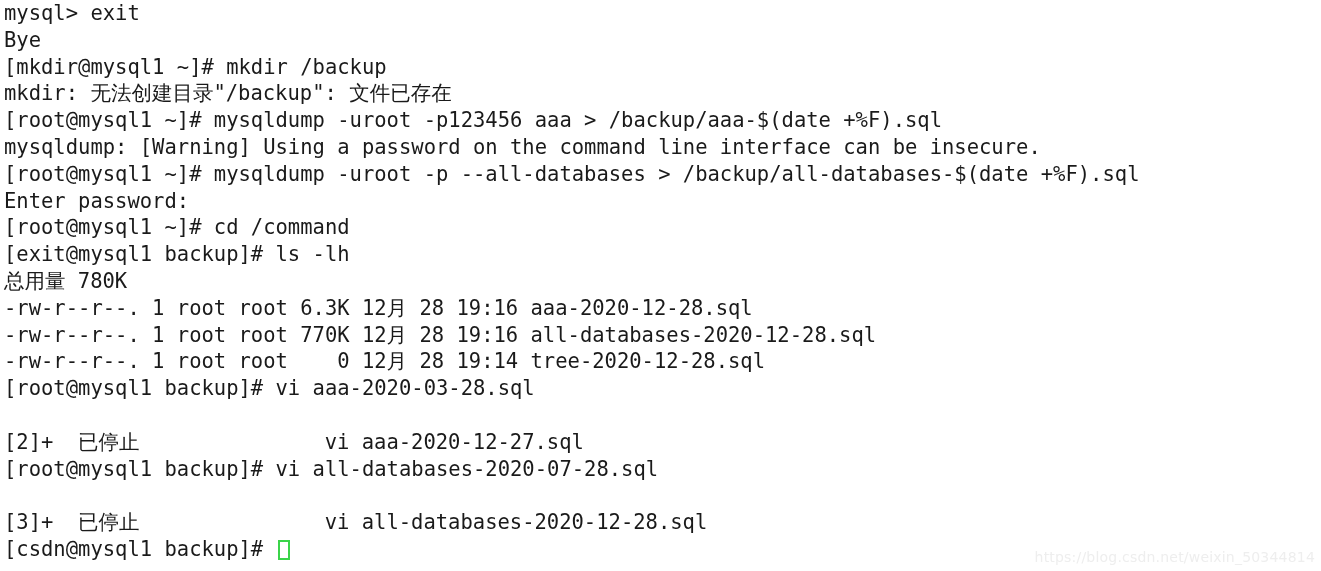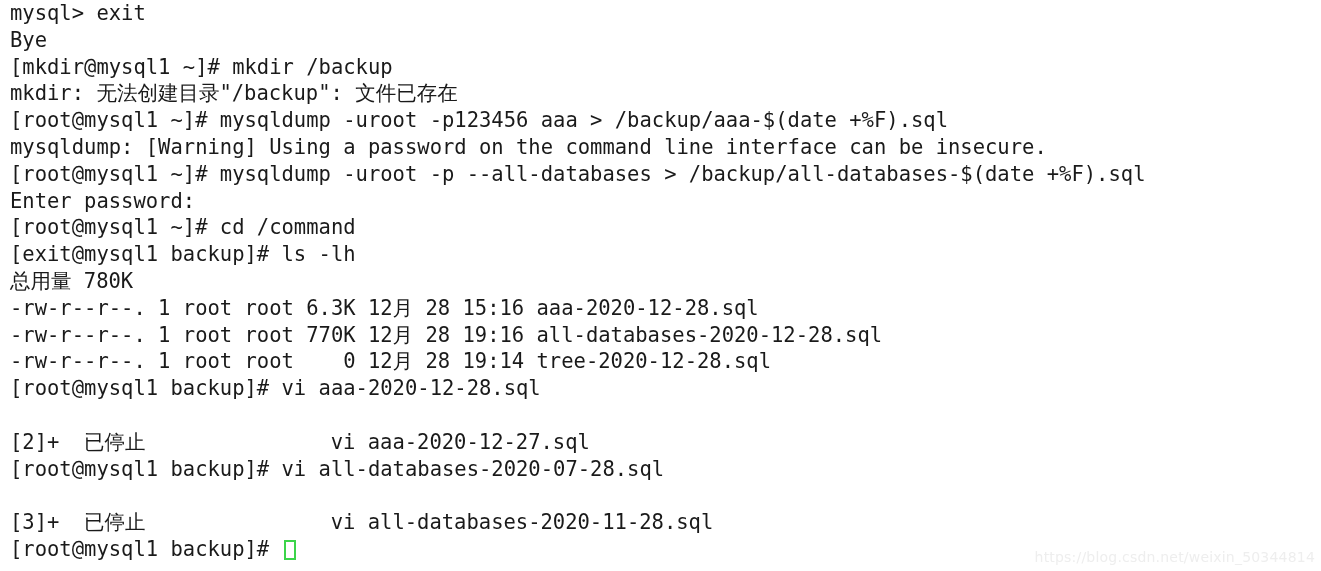--- a/index.html
+++ b/index.html
@@ -23,21 +23,21 @@
   }
   .term-line {
     display: block;
     position: relative;
     height: 26.8px;
     line-height: 26.8px;
     font-size: 20.5px;
     letter-spacing: 0px;
     color: #1a1a1a;
     white-space: pre;
-    padding-left: 10px;
+    padding-left: 4px;
     font-family: "DejaVu Sans Mono", "Liberation Mono", monospace;
   }
   .term-line.blank {
     color: transparent;
   }
   .cursor-block {
     display: inline-block;
     width: 12px;
     height: 20px;
     border: 2px solid #3bd44a;
@@ -68,27 +68,27 @@
     <div class="term-line">Bye</div>
     <div class="term-line">[mkdir@mysql1 ~]# mkdir /backup</div>
     <div class="term-line">mkdir: 无法创建目录"/backup": 文件已存在</div>
     <div class="term-line">[root@mysql1 ~]# mysqldump -uroot -p123456 aaa &gt; /backup/aaa-$(date +%F).sql</div>
     <div class="term-line">mysqldump: [Warning] Using a password on the command line interface can be insecure.</div>
     <div class="term-line">[root@mysql1 ~]# mysqldump -uroot -p --all-databases &gt; /backup/all-databases-$(date +%F).sql</div>
     <div class="term-line">Enter password:</div>
     <div class="term-line">[root@mysql1 ~]# cd /command</div>
     <div class="term-line">[exit@mysql1 backup]# ls -lh</div>
     <div class="term-line">总用量 780K</div>
-    <div class="term-line">-rw-r--r--. 1 root root 6.3K 12月 28 15:16 aaa-2020-12-28.sql</div>
+    <div class="term-line">-rw-r--r--. 1 root root 6.3K 12月 28 19:16 aaa-2020-12-28.sql</div>
     <div class="term-line">-rw-r--r--. 1 root root 770K 12月 28 19:16 all-databases-2020-12-28.sql</div>
     <div class="term-line">-rw-r--r--. 1 root root    0 12月 28 19:14 tree-2020-12-28.sql</div>
-    <div class="term-line">[root@mysql1 backup]# vi aaa-2020-12-28.sql</div>
+    <div class="term-line">[root@mysql1 backup]# vi aaa-2020-03-28.sql</div>
     <div class="term-line blank">&nbsp;</div>
     <div class="term-line">[2]+  已停止               vi aaa-2020-12-27.sql</div>
     <div class="term-line">[root@mysql1 backup]# vi all-databases-2020-07-28.sql</div>
     <div class="term-line blank">&nbsp;</div>
-    <div class="term-line">[3]+  已停止               vi all-databases-2020-11-28.sql</div>
-    <div class="term-line"><span>[root@mysql1 backup]# </span><span class="cursor-block"></span></div>
+    <div class="term-line">[3]+  已停止               vi all-databases-2020-12-28.sql</div>
+    <div class="term-line"><span>[csdn@mysql1 backup]# </span><span class="cursor-block"></span></div>
   </div>
 
   <div id="watermark">https://blog.csdn.net/weixin_50344814</div>
 
 </div>
 
 </body></html>

